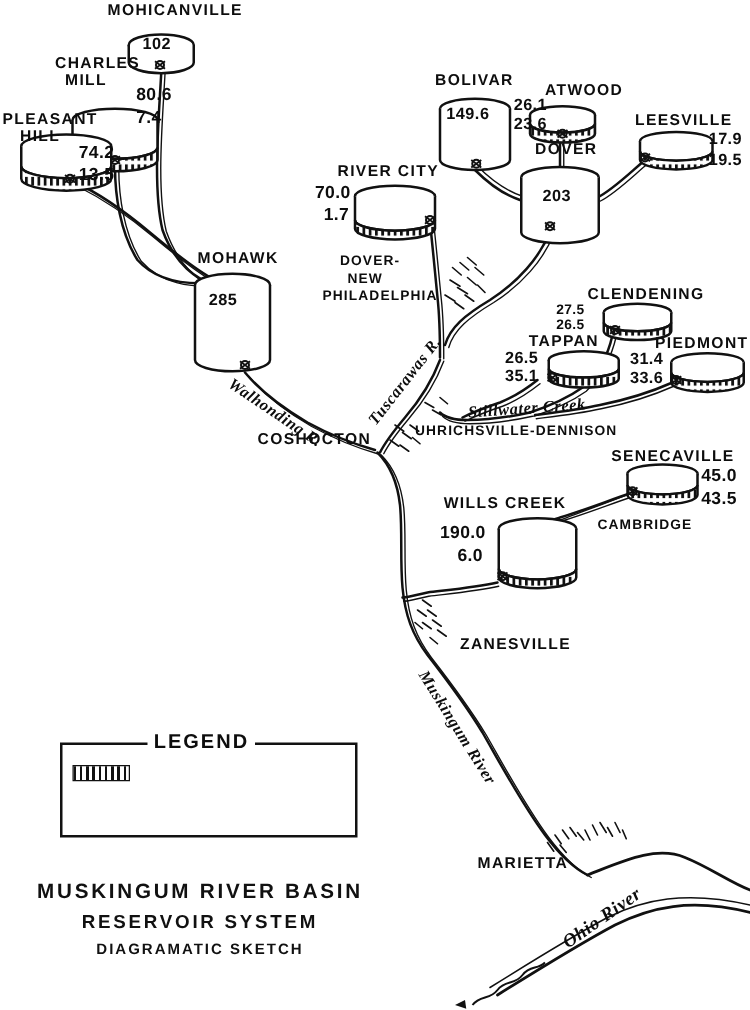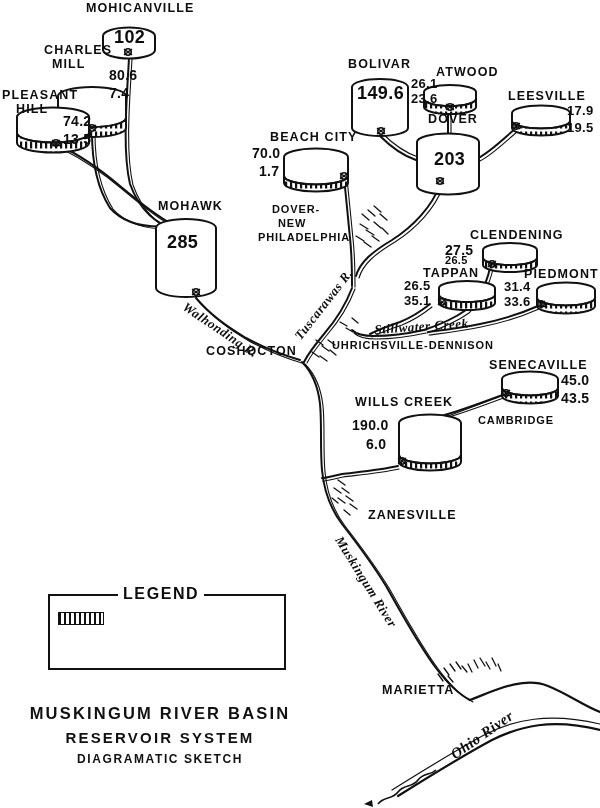--- a/index.html
+++ b/index.html
@@ -19,21 +19,21 @@
     color:#0d0d0d;
     white-space:pre;
     line-height:1.02;
     letter-spacing:0.6px;
     user-select:none;
   }
   .place{font-size:12.5px;letter-spacing:1.1px;}
   .place.sm{font-size:11px;letter-spacing:0.9px;}
   .num{font-size:13px;letter-spacing:0.3px;font-weight:bold;}
   .num.big{font-size:14px;}
-  .incap{font-size:18px;letter-spacing:0.4px;font-weight:bold;}
+  .incap{font-size:13px;letter-spacing:0.4px;font-weight:bold;}
   .river{
     font-family:"Liberation Serif", serif;
     font-style:italic;font-weight:bold;font-size:13px;
     letter-spacing:0.5px;
   }
   .legendbox{
     position:absolute;left:48px;top:594px;width:238px;height:76px;
     border:2px solid #111;box-sizing:border-box;background:#fff;
   }
   .legend-title{
@@ -249,40 +249,40 @@
   <div class="lbl num big" style="left:109px;top:86px;">7.4</div>
 
   <div class="lbl place" style="left:2px;top:89px;">PLEASANT</div>
   <div class="lbl place" style="left:16px;top:103px;">HILL</div>
   <div class="lbl num big" style="left:63px;top:114px;">74.2</div>
   <div class="lbl num big" style="left:63px;top:132px;">13.5</div>
 
   <div class="lbl place" style="left:158px;top:200px;">MOHAWK</div>
   <div class="lbl incap" style="left:167px;top:233px;">285</div>
 
-  <div class="lbl place" style="left:270px;top:131px;">BEACH CITY</div>
+  <div class="lbl place" style="left:270px;top:131px;">RIVER CITY</div>
   <div class="lbl num big" style="left:252px;top:146px;">70.0</div>
   <div class="lbl num big" style="left:259px;top:164px;">1.7</div>
 
   <div class="lbl place" style="left:348px;top:58px;">BOLIVAR</div>
   <div class="lbl incap" style="left:357px;top:84px;">149.6</div>
 
   <div class="lbl place" style="left:436px;top:66px;">ATWOOD</div>
   <div class="lbl num" style="left:411px;top:77px;">26.1</div>
   <div class="lbl num" style="left:411px;top:92px;">23.6</div>
 
   <div class="lbl place" style="left:428px;top:113px;">DOVER</div>
   <div class="lbl incap" style="left:434px;top:150px;">203</div>
 
   <div class="lbl place" style="left:508px;top:90px;">LEESVILLE</div>
   <div class="lbl num" style="left:567px;top:104px;">17.9</div>
   <div class="lbl num" style="left:567px;top:121px;">19.5</div>
 
   <div class="lbl place" style="left:470px;top:229px;">CLENDENING</div>
-  <div class="lbl num" style="left:445px;top:243px;font-size:14px;">27.5</div>
+  <div class="lbl num" style="left:445px;top:243px;font-size:11px;">27.5</div>
   <div class="lbl num" style="left:445px;top:255px;font-size:11px;">26.5</div>
 
   <div class="lbl place" style="left:423px;top:267px;">TAPPAN</div>
   <div class="lbl num" style="left:404px;top:279px;">26.5</div>
   <div class="lbl num" style="left:404px;top:294px;">35.1</div>
 
   <div class="lbl place" style="left:524px;top:268px;">PIEDMONT</div>
   <div class="lbl num" style="left:504px;top:280px;">31.4</div>
   <div class="lbl num" style="left:504px;top:295px;">33.6</div>
 

